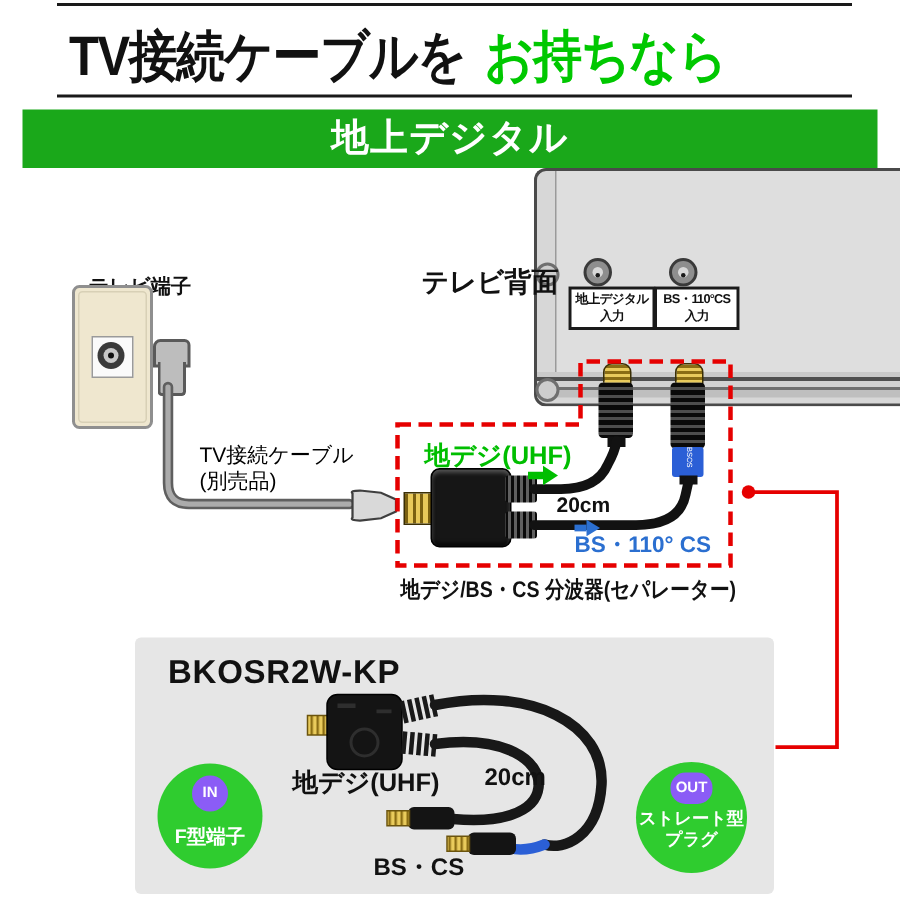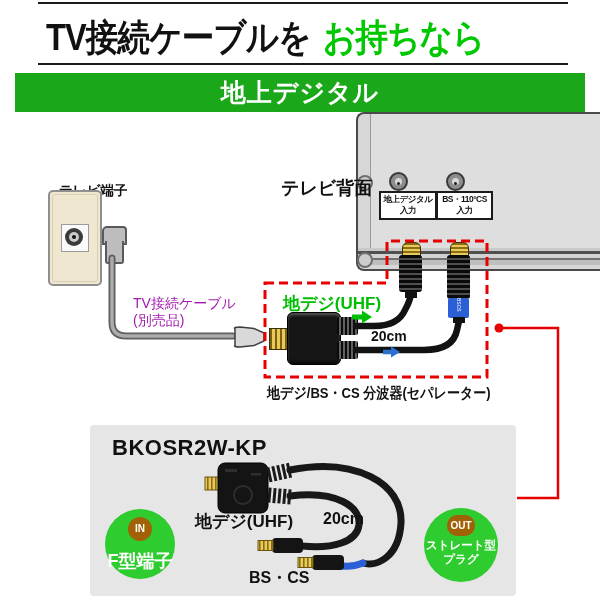--- a/index.html
+++ b/index.html
@@ -32,21 +32,21 @@
          border:2px solid #8F8F8F;border-radius:5px;}
   #plate-inner{position:absolute;inset:2px;border:1px solid #D8D0B6;border-radius:3px;}
   #conn-sq{position:absolute;left:61px;top:224px;width:26px;height:26px;background:#FAFAFA;border:1px solid #9A9A9A;}
   #conn-ring{position:absolute;left:65px;top:228px;width:18px;height:18px;border-radius:50%;background:#3A3A3A;}
   #conn-mid{width:10px;height:10px;border-radius:50%;background:#C9C9C9;margin:4px auto 0;}
   #conn-dot{width:4px;height:4px;border-radius:50%;background:#111;margin:3px auto 0;position:relative;top:-10px;}
   #lplug-top{position:absolute;left:102px;top:226px;width:21px;height:15px;background:#BDBDBD;
              border:2px solid #5A5A5A;border-radius:5px 4px 0 0;z-index:3;}
   #lplug-stem{position:absolute;left:105px;top:241px;width:15px;height:21px;background:#BDBDBD;
               border:2px solid #5A5A5A;border-top:none;border-radius:0 0 3px 3px;z-index:3;}
-  #cable-label{position:absolute;left:133px;top:295px;font-size:14px;line-height:17px;color:#a21caf;}
+  #cable-label{position:absolute;left:133px;top:295px;font-size:14px;line-height:17px;color:#000000;}
   
   .z3{z-index:3;}
   #gold-conn{position:absolute;left:269px;top:328px;width:19px;height:20px;border:1px solid #3A2F05;
              background:repeating-linear-gradient(90deg,#7A6010 0 2px,#E8C95A 2px 5px);}
   #splitter-body{position:absolute;left:287px;top:312px;width:52px;height:51px;background:#161616;border:1px solid #000;
                  border-radius:6px;box-shadow:inset 0 2px 3px rgba(255,255,255,.28),inset 0 -2px 3px rgba(0,0,0,.7);}
   .port{position:absolute;width:21px;height:18px;border-radius:2px;
         background:repeating-linear-gradient(90deg,#0A0A0A 0 2px,#606060 2px 4px);}
   .plug-tip{position:absolute;width:17px;height:13px;border-radius:6px 6px 2px 2px;border:1px solid #3A2F05;
             background:repeating-linear-gradient(180deg,#8A6D14 0 2px,#E9CB5C 2px 4px);}
@@ -61,25 +61,25 @@
   #uhf-label{left:283px;top:292px;font-size:17px;color:#00BE00;}
   #len-label{left:371px;top:328px;font-size:14px;color:#111;}
   #bs-label{left:383px;top:354px;font-size:15px;color:#2B6FD0;}
   #caption{left:267px;top:384px;font-size:15px;color:#111;transform:scaleX(.87);transform-origin:left top;}
   
   #panel{position:absolute;left:90px;top:425px;width:426px;height:171px;background:#E6E6E6;border-radius:4px;}
   #model{position:absolute;left:22px;top:10px;font-size:22px;font-weight:bold;letter-spacing:.5px;color:#111;}
   .gcircle{position:absolute;border-radius:50%;background:#2FCC2F;color:#fff;text-align:center;}
   #circle-in{left:15px;top:84px;width:70px;height:70px;}
   #circle-out{left:334px;top:83px;width:74px;height:74px;}
-  .gbadge{position:absolute;background:#a16207;color:#fff;font-weight:bold;font-size:10px;}
+  .gbadge{position:absolute;background:#8b5cf6;color:#fff;font-weight:bold;font-size:10px;}
   #in-badge{left:23px;top:8px;width:24px;height:24px;border-radius:50%;line-height:24px;}
   #out-badge{left:23px;top:7px;width:28px;height:21px;border-radius:10px;line-height:21px;}
   .glabel{position:absolute;width:100%;font-weight:bold;color:#fff;}
-  #in-label{top:40px;font-size:18px;}
+  #in-label{top:40px;font-size:13px;}
   #out-label1{top:30px;font-size:11.5px;}
   #out-label2{top:44px;font-size:11.5px;}
   .ptxt{position:absolute;font-weight:bold;color:#111;white-space:nowrap;}
   #p-uhf{left:105px;top:85px;font-size:17px;}
   #p-len{left:233px;top:85px;font-size:16px;}
   #p-bs{left:159px;top:143px;font-size:16px;}
   svg{position:absolute;left:0;top:0;}
   #overlay{z-index:4;pointer-events:none;}
   #photo{left:105px;top:30px;}
 </style>
@@ -159,20 +159,21 @@
       <polygon points="362,310.5 372,317 362,323.5" fill="#00BE00"></polygon>
     </g>
     <g>
       <path d="M383,352 H391" stroke="#2B6FD0" stroke-width="4.5"></path>
       <polygon points="391,346.5 400,352 391,357.5" fill="#2B6FD0"></polygon>
     </g>
   </svg>
 
   <div class="txt" id="uhf-label">地デジ(UHF)</div>
   <div class="txt" id="len-label">20cm</div>
+  <div class="txt" id="bs-label">BS・110° CS</div>
   <div class="txt" id="caption">地デジ/BS・CS 分波器(セパレーター)</div>
 
   <div id="panel">
     <div id="model">BKOSR2W-KP</div>
 
     <div class="gcircle" id="circle-in">
       <div class="gbadge" id="in-badge">IN</div>
       <div class="glabel" id="in-label">F型端子</div>
     </div>
 

